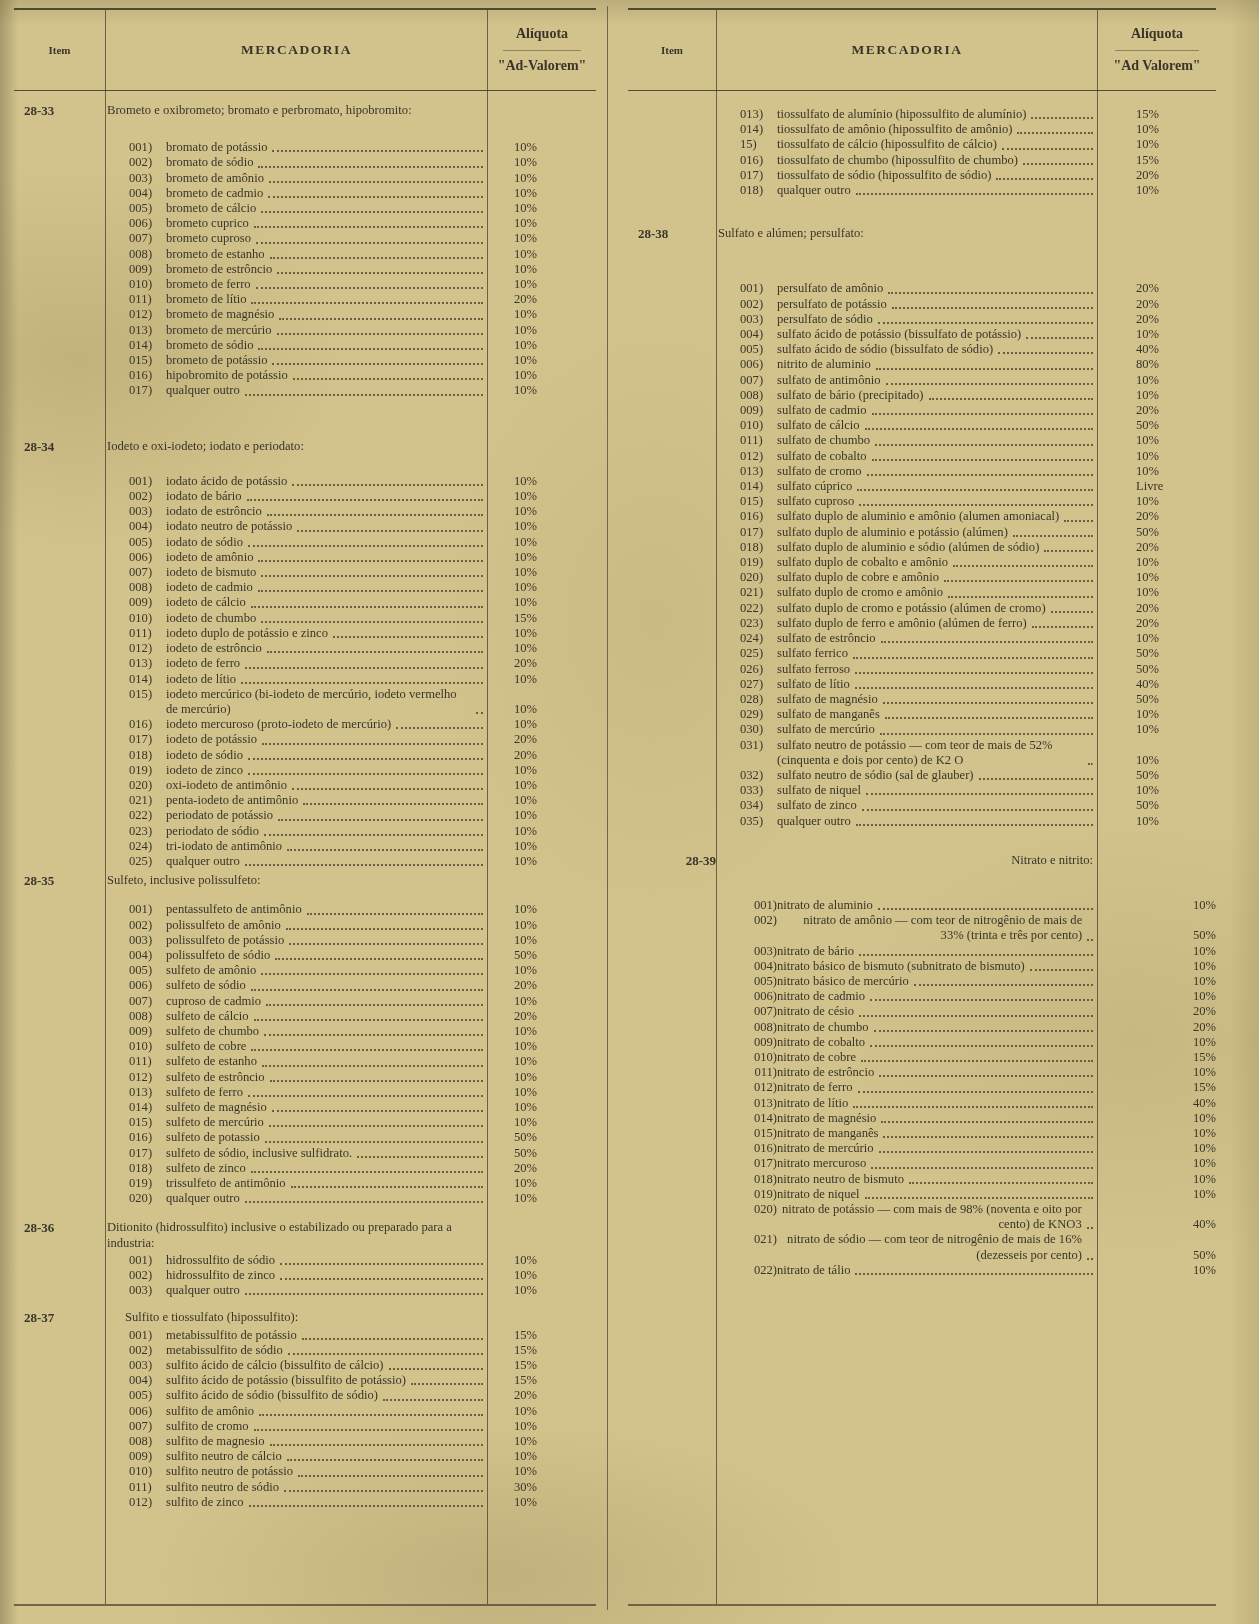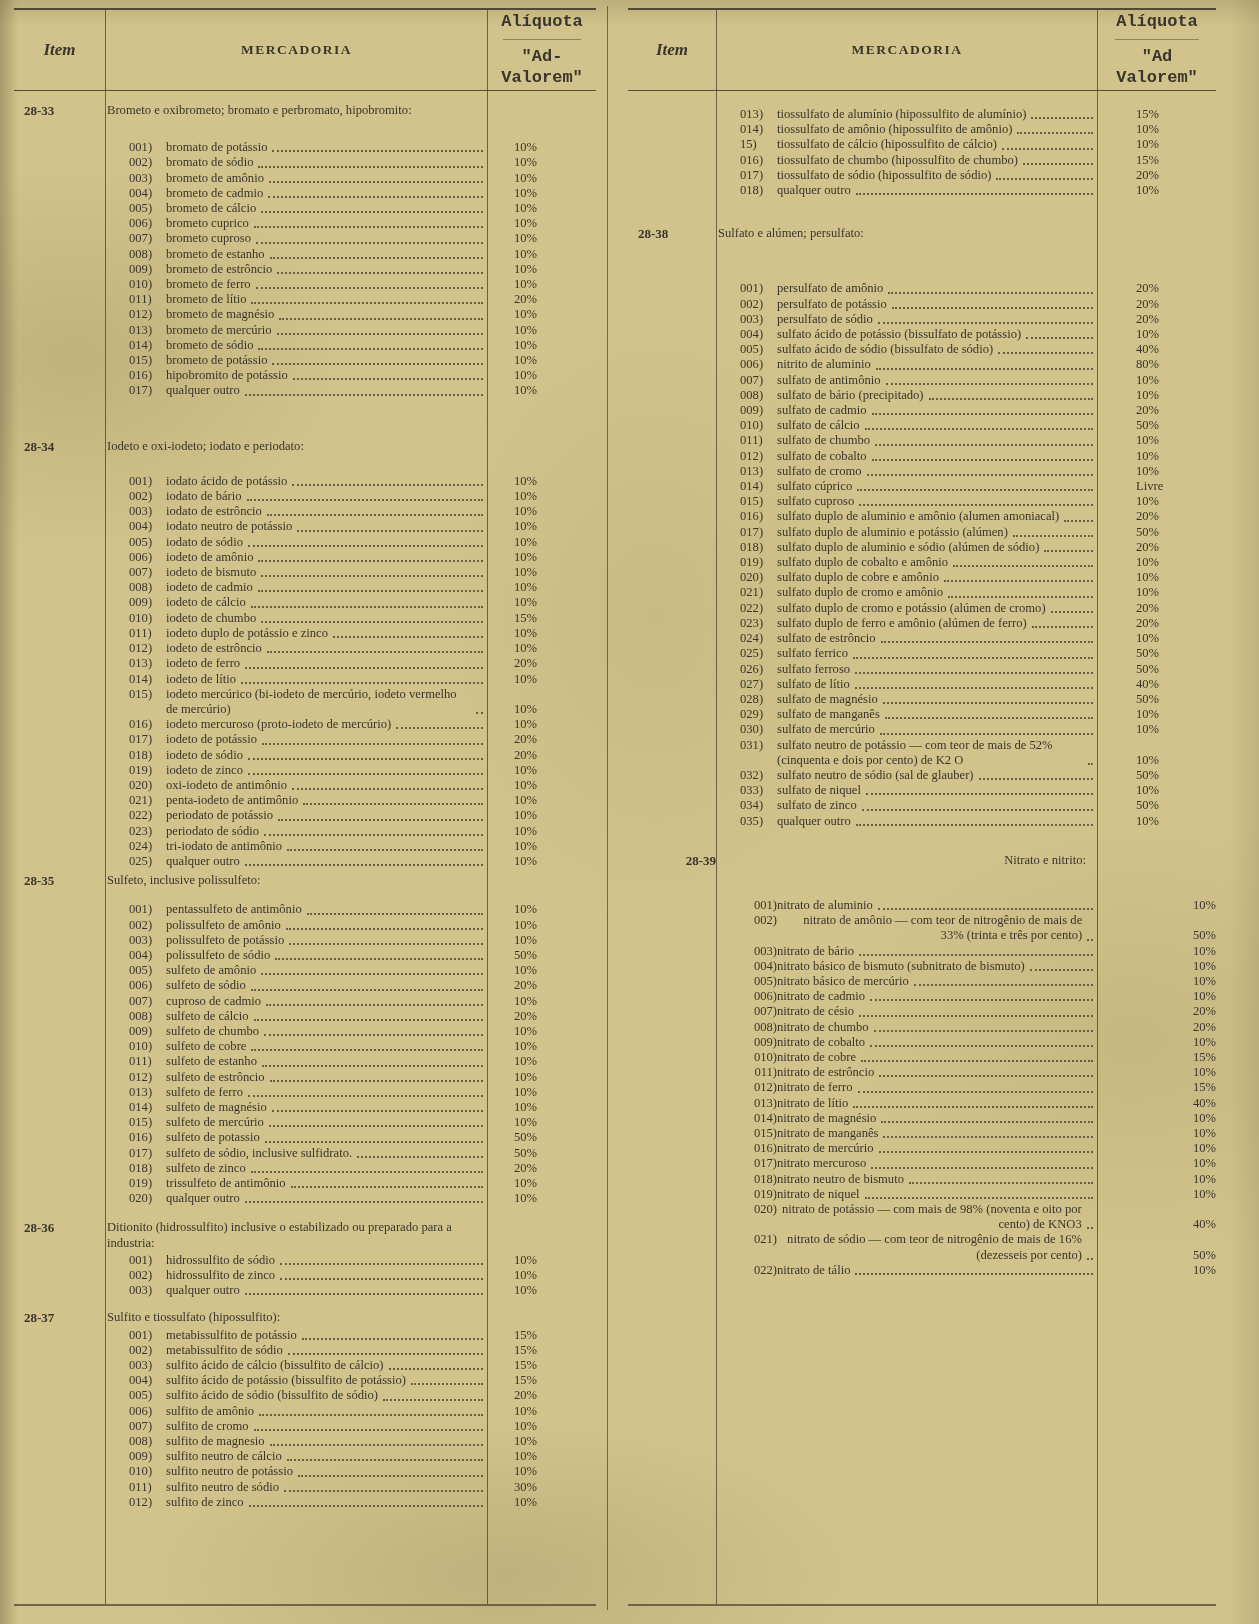--- a/index.html
+++ b/index.html
@@ -27,28 +27,28 @@
   .vline{position:absolute;top:0;bottom:0;width:1px;background:rgba(60,55,40,.7);z-index:2;}
   .vl-1{left:var(--c1);}
   .vl-2{right:var(--c3);}
   .center-divider{position:absolute;top:6px;bottom:14px;left:607px;width:1px;background:rgba(60,55,40,.65);}
   .thead{
     display:grid;grid-template-columns:var(--c1) 1fr var(--c3);
     height:80px;align-items:center;
     border-bottom:1.5px solid rgba(60,55,40,.85);
   }
   .th{text-align:center;font-weight:bold;}
-  .th-item{font-size:17px;font-style:italic;}
+  .th-item{font-size:11px;}
   .th-merc{font-size:13.5px;letter-spacing:1.5px;}
-  .th-rate{font-size:17px;line-height:1.2;font-family:Liberation Mono, monospace;}
+  .th-rate{font-size:14px;line-height:1.2;}
   .th-sep{width:72%;height:1px;background:rgba(60,55,40,.45);margin:7px auto;}
   .tbody{padding-top:12px;font-size:12.6px;line-height:15.2px;}
   .row{display:grid;grid-template-columns:var(--c1) 1fr var(--c3);}
   .item-cell{padding-left:10px;font-weight:bold;font-size:13px;}
-  .heading-cell{padding-left:2px;padding-right:12px;}
+  .heading-cell{padding-left:2px;padding-right:5px;}
   .rate-cell{padding-left:var(--rpad);align-self:end;white-space:nowrap;}
   .entry-main{display:flex;align-items:flex-start;padding-left:24px;padding-right:2px;min-width:0;}
   .code{flex:0 0 37px;}
   .desc{flex:0 1 auto;min-width:0;}
   .lead{flex:1 1 8px;min-width:4px;align-self:flex-end;height:0;
         border-bottom:2px dotted rgba(62,56,40,.72);margin:0 3px 3px 5px;}
   .section{display:block;}
 </style>
 </head>
 <body>
@@ -677,21 +677,21 @@
             <span class="code">003)</span>
             <span class="desc">qualquer outro</span>
             <span class="lead"></span>
           </div>
           <div class="rate-cell">10%</div>
         </div>
       </div>
       <div class="section" style="margin-top: 12px;">
         <div class="row">
           <div class="item-cell">28-37</div>
-          <div class="heading-cell" style="margin-bottom: 2px;">Sulfito e tiossulfato (hipossulfito):</div>
+          <div class="heading-cell" style="margin-bottom: 2px; margin-left: 18px;">Sulfito e tiossulfato (hipossulfito):</div>
           <div class="rate-cell"></div>
         </div>
         <div class="row entry-row">
           <div class="item-cell"></div>
           <div class="entry-main">
             <span class="code">001)</span>
             <span class="desc">metabissulfito de potássio</span>
             <span class="lead"></span>
           </div>
           <div class="rate-cell">15%</div>

